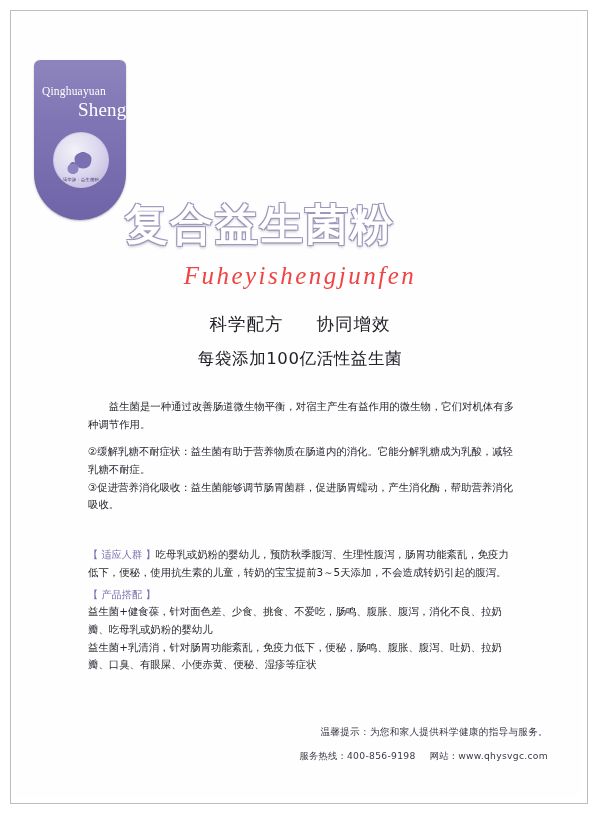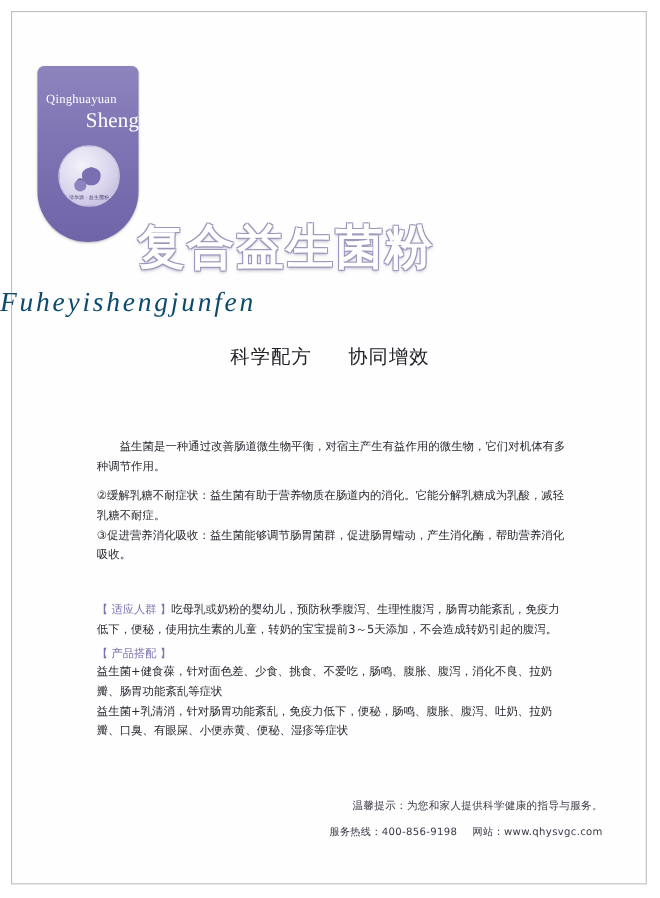--- a/index.html
+++ b/index.html
@@ -118,25 +118,26 @@
        1px -1px 0 #9d97bb,
       -1px  1px 0 #9d97bb,
        1px  1px 0 #9d97bb,
        0 2px 3px rgba(120,115,150,0.55);
   }
   .pinyin-title {
     position: absolute;
     left: 0;
     top: 262px;
     width: 600px;
+    text-align: center;
     font-family: "Liberation Serif", serif;
     font-style: italic;
     font-size: 25px;
     letter-spacing: 2.5px;
-    color: #0c4a6e;
+    color: #ef4444;
   }
 
   
   .slogan1 {
     position: absolute;
     left: 0;
     top: 312px;
     width: 600px;
     text-align: center;
     font-family: "DejaVu Sans", sans-serif;
@@ -236,35 +237,36 @@
   </div>
 
   <div class="main-title">复合益生菌粉</div>
   <div class="pinyin-title">Fuheyishengjunfen</div>
 
   <div class="slogan1">
     <span>科学配方</span>
     <span class="gap"></span>
     <span>协同增效</span>
   </div>
+  <div class="slogan2">每袋添加100亿活性益生菌</div>
 
   <div class="body-copy">
     <p class="indent">益生菌是一种通过改善肠道微生物平衡，对宿主产生有益作用的微生物，它们对机体有多种调节作用。</p>
     <div class="para-gap"></div>
     <p>②缓解乳糖不耐症状：益生菌有助于营养物质在肠道内的消化。它能分解乳糖成为乳酸，减轻乳糖不耐症。</p>
     <p>③促进营养消化吸收：益生菌能够调节肠胃菌群，促进肠胃蠕动，产生消化酶，帮助营养消化吸收。</p>
   </div>
 
   <div class="section" id="section-crowd">
     <p><span class="sec-head">【 适应人群 】</span><span>吃母乳或奶粉的婴幼儿，预防秋季腹泻、生理性腹泻，肠胃功能紊乱，免疫力低下，便秘，使用抗生素的儿童，转奶的宝宝提前3～5天添加，不会造成转奶引起的腹泻。</span></p>
   </div>
 
   <div class="section" id="section-pairing">
     <p class="sec-head">【 产品搭配 】</p>
-    <p>益生菌+健食葆，针对面色差、少食、挑食、不爱吃，肠鸣、腹胀、腹泻，消化不良、拉奶瓣、肠胃功能紊乱等症状</p>
+    <p>益生菌+健食葆，针对面色差、少食、挑食、不爱吃，肠鸣、腹胀、腹泻，消化不良、拉奶瓣、吃母乳或奶粉的婴幼儿</p>
     <p>益生菌+乳清消，针对肠胃功能紊乱，免疫力低下，便秘，肠鸣、腹胀、腹泻、吐奶、拉奶瓣、口臭、有眼屎、小便赤黄、便秘、湿疹等症状</p>
   </div>
 
   <div class="footer-note">温馨提示：为您和家人提供科学健康的指导与服务。</div>
   <div class="footer-contact">
     <span>服务热线：</span><span>400-856-9198</span><span class="sep"></span><span>网站：</span><span>www.qhysvgc.com</span>
   </div>
 </div>
 
 </body></html>

